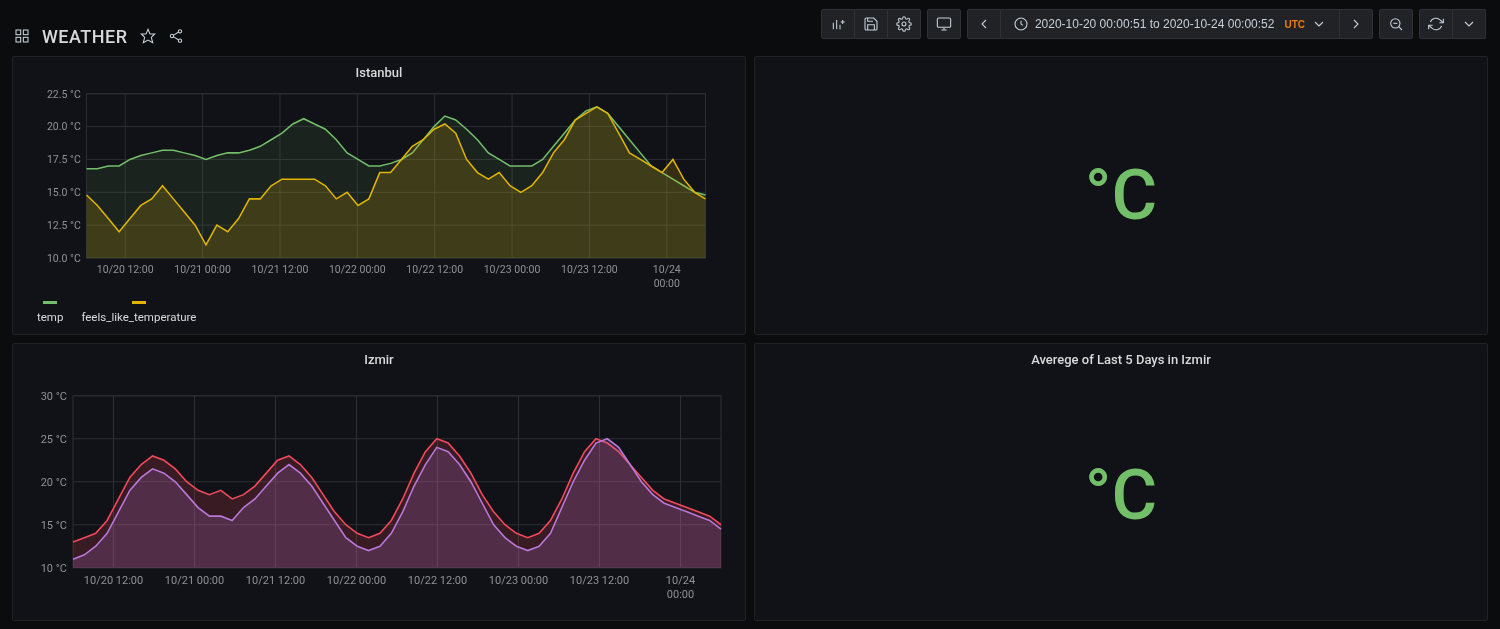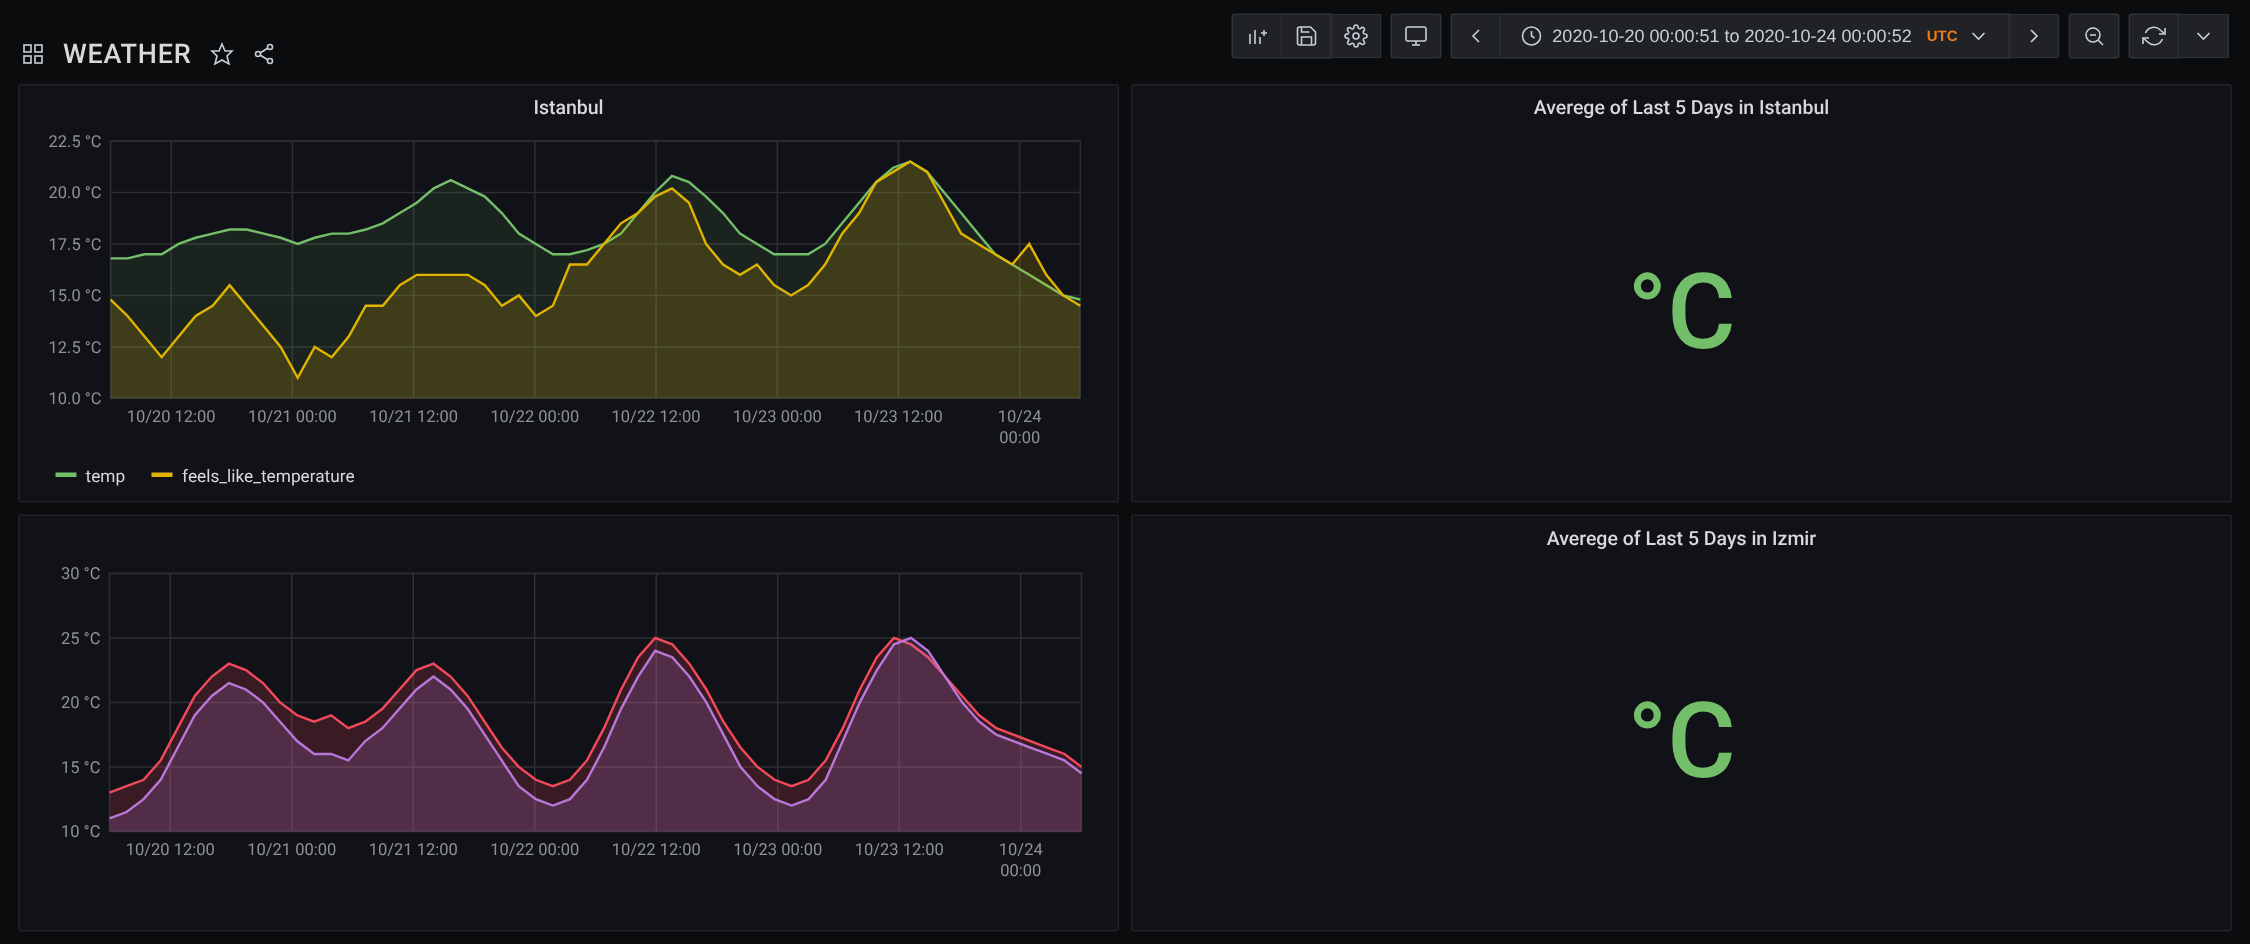--- a/index.html
+++ b/index.html
@@ -82,21 +82,21 @@
     min-height: 0;
   }
   .chart-svg { width: 100%; height: 100%; }
   .legend {
     display: flex;
     gap: 18px;
     padding: 6px 10px 10px 24px;
     font-size: 11.5px;
     color: #d8d9da;
   }
-  .legend-item { display: flex; align-items: center; gap: 6px; }
+  .legend-item { display: flex; align-items: center; gap: 6px; flex-direction: column; }
   .swatch { width: 14px; height: 3px; display:inline-block; }
 
   .axis-label { font-size: 11px; fill: #8e9297; }
   .gridline   { stroke: #2c2f33; stroke-width: 1; }
   .plotborder { stroke: #2c2f33; stroke-width: 1; fill: none; }
 
   
   .stat-body {
     flex: 1;
     display: flex;
@@ -290,27 +290,27 @@
         <span>temp</span>
       </span>
       <span class="legend-item">
         <span class="swatch" style="background:#e0b400"></span>
         <span>feels_like_temperature</span>
       </span>
     </div>
   </div>
 
   <div class="panel">
-    <div class="panel-title">Averege of Last 5 Days in Istanbul</div>
     <div class="stat-body">
       <span class="stat-unit">°C</span>
     </div>
   </div>
 
   <div class="panel">
+    <div class="panel-title">Izmir</div>
     <div class="chart-area">
       <svg class="chart-svg" viewBox="0 0 712 212">
           <line x1="54" x2="702" y1="178" y2="178" class="gridline"></line>
           <text x="48" y="182" text-anchor="end" class="axis-label">10 °C</text>
           <line x1="54" x2="702" y1="135" y2="135" class="gridline"></line>
           <text x="48" y="139" text-anchor="end" class="axis-label">15 °C</text>
           <line x1="54" x2="702" y1="92" y2="92" class="gridline"></line>
           <text x="48" y="96" text-anchor="end" class="axis-label">20 °C</text>
           <line x1="54" x2="702" y1="49" y2="49" class="gridline"></line>
           <text x="48" y="53" text-anchor="end" class="axis-label">25 °C</text>

